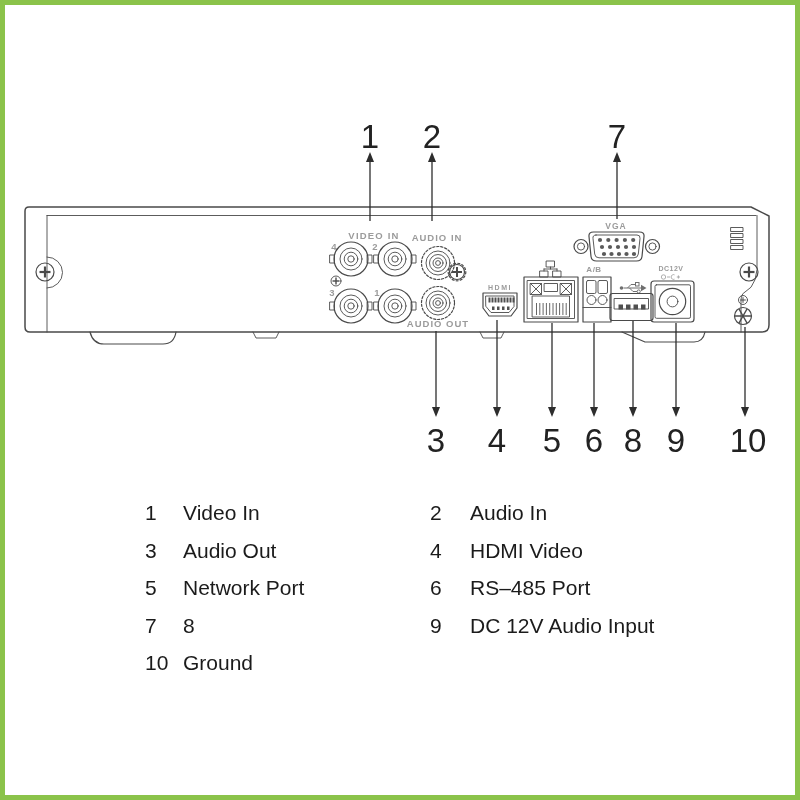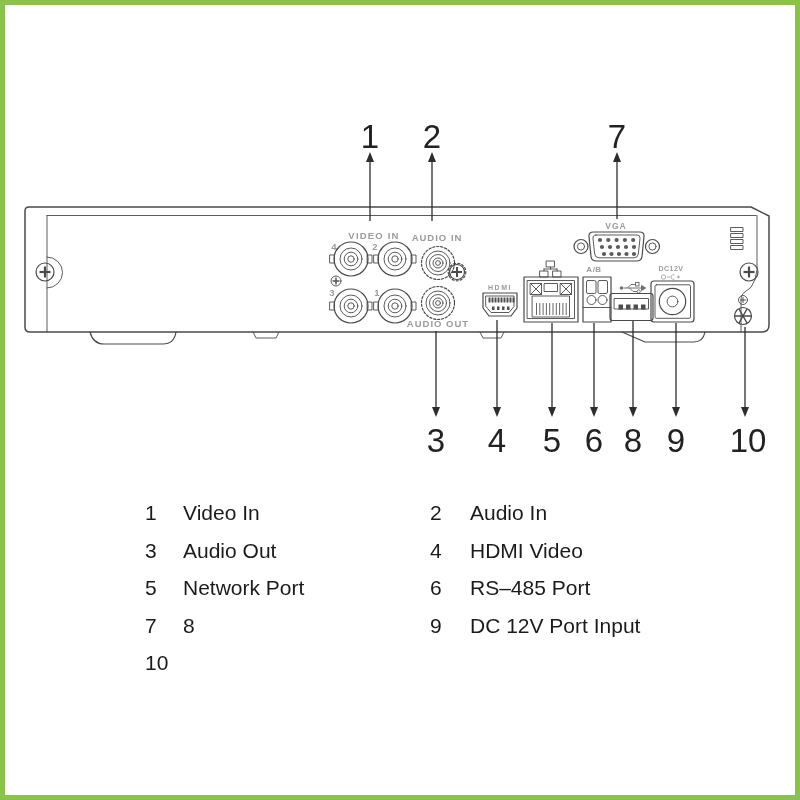--- a/index.html
+++ b/index.html
@@ -322,16 +322,17 @@
 
     <div class="cell">5</div>
     <div class="cell">Network Port</div>
     <div class="cell">6</div>
     <div class="cell">RS–485 Port</div>
 
     <div class="cell">7</div>
     <div class="cell">8</div>
 
     <div class="cell">9</div>
-    <div class="cell">DC 12V Port Input</div>
+    <div class="cell">DC 12V Audio Input</div>
     <div class="cell">10</div>
+    <div class="cell">Ground</div>
   </div>
 </div>
 
 </body></html>

